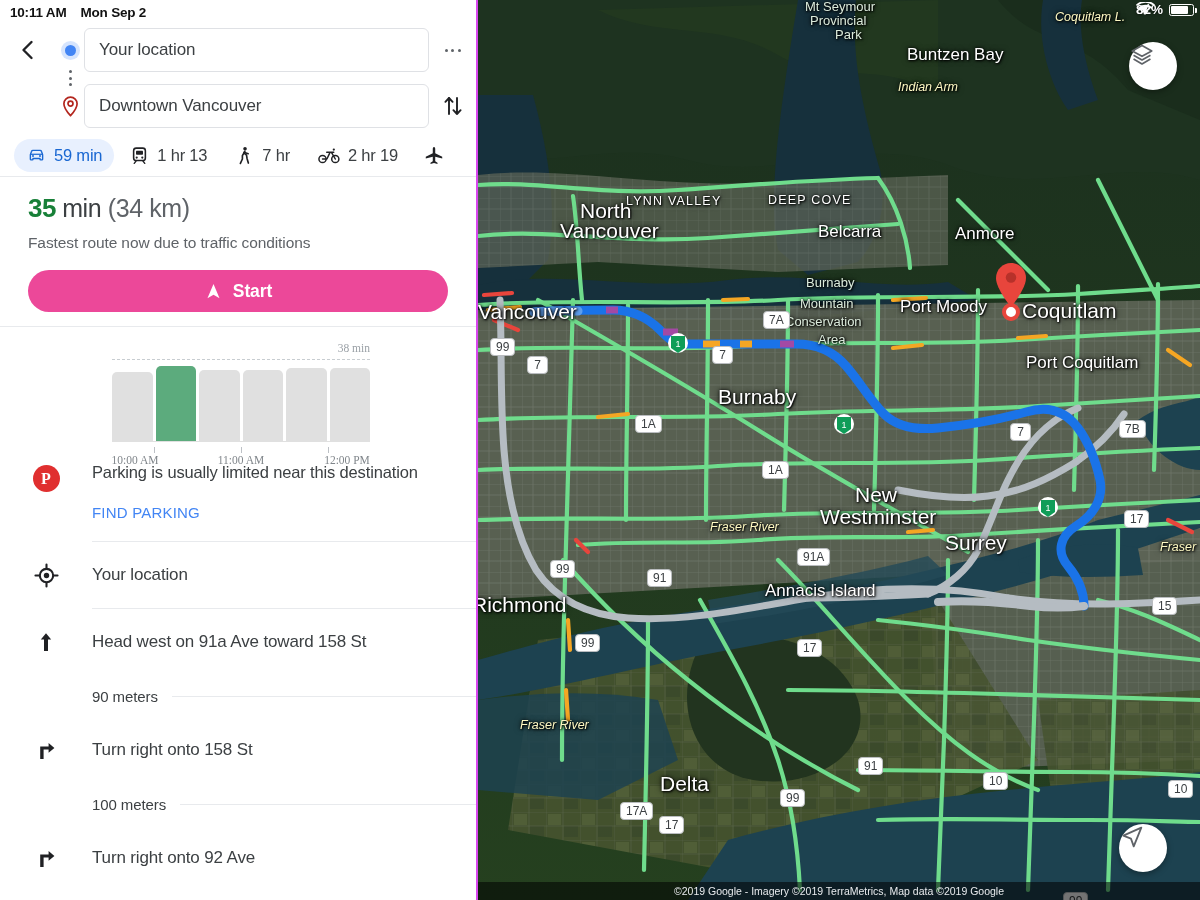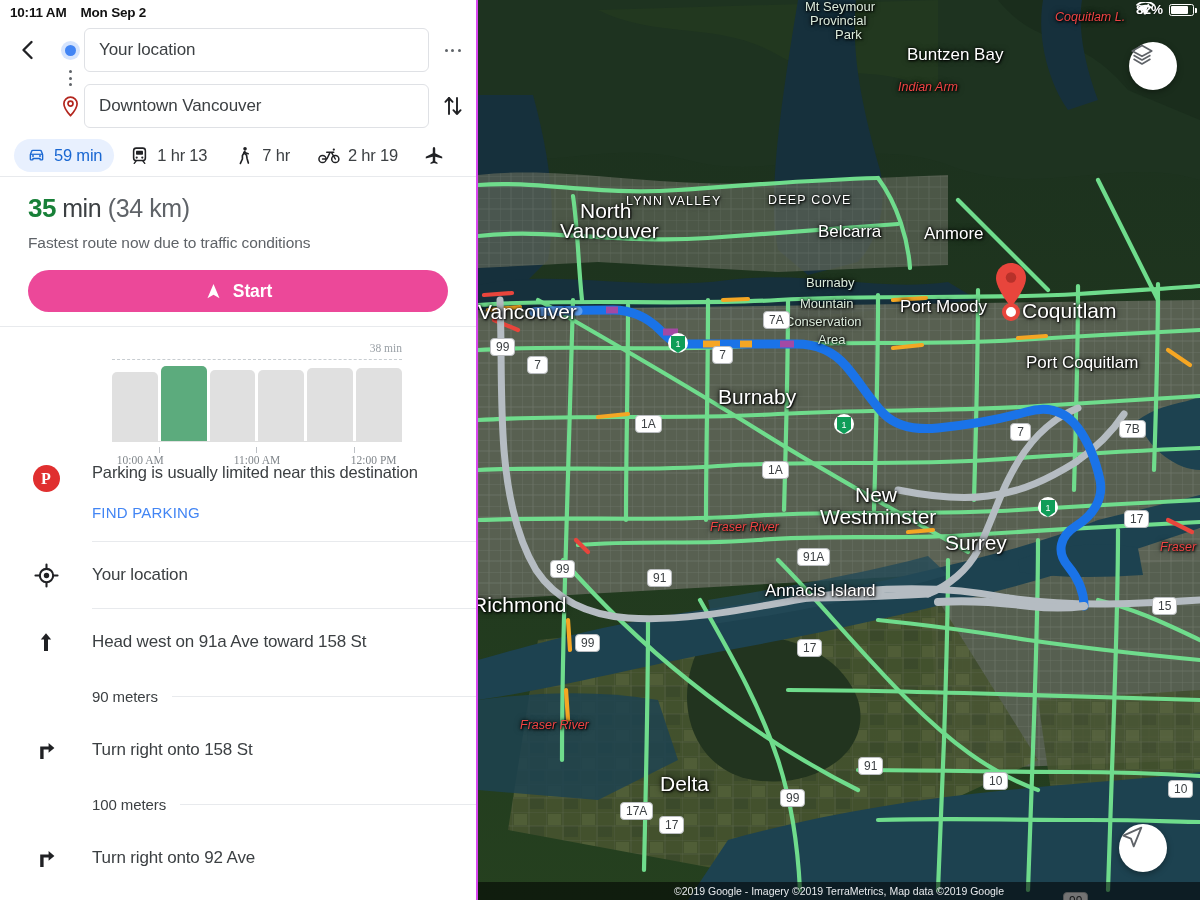--- a/index.html
+++ b/index.html
@@ -63,21 +63,21 @@
   .subnote { font-size: 15.5px; color: #5f6368; margin-top: 10px; letter-spacing: -0.1px; }
   .startbtn {
     margin: 18px 0 14px 0; height: 42px; background: #ec4899; border-radius: 21px;
     display: flex; align-items: center; justify-content: center; gap: 10px;
     color: #fff; font-size: 17.5px; font-weight: bold; cursor: pointer; letter-spacing: -0.1px;
   }
 
   
   .traffic-sec { padding: 16px 0 0 0; }
   .traffic-title { font-size: 17px; font-weight: bold; color: #202124; padding-left: 92px; letter-spacing: -0.2px; }
-  .chart { position: relative; margin: 16px 0 0 112px; width: 290px; height: 82px; font-family: Liberation Serif, serif; }
+  .chart { position: relative; margin: 16px 0 0 112px; width: 258px; height: 82px; font-family: Liberation Serif, serif; }
   .baseline-lbl {
     position: absolute; right: 0; top: -17px; font-size: 11.5px; color: #9aa0a6;
     background: #fff; padding-left: 4px; z-index: 2;
   }
   .dashline { position: absolute; left: 0; right: 0; top: 0; border-top: 1px dashed #c8cdd1; }
   .bars { position: absolute; left: 0; right: 0; bottom: 0; top: 0; display: flex; gap: 3px; align-items: flex-end; }
   .bar { flex: 1; background: #e0e0e0; border-radius: 5px 5px 0 0; }
   .bar.hi { background: #5cab7d; }
   .axis { position: absolute; left: 0; right: 0; bottom: -1px; height: 1px; background: #e0e0e0; }
   .ticks { position: absolute; left: 0; right: 0; bottom: -6px; display: flex; gap: 3px; }
@@ -114,21 +114,21 @@
   #map svg { position: absolute; inset: 0; }
   .mlabel {
     position: absolute; color: #fff; font-family: "Liberation Sans", sans-serif;
     text-shadow: 0 0 3px rgba(0,0,0,0.95), 0 0 6px rgba(0,0,0,0.8), 1px 1px 2px rgba(0,0,0,0.9);
     white-space: pre; pointer-events: none; line-height: 1.12;
   }
   .mlabel.city { font-size: 17px; }
   .mlabel.city-lg { font-size: 21px; }
   .mlabel.small { font-size: 12.5px; letter-spacing: 1.2px; }
   .mlabel.park { font-size: 13px; color: #dcebdc; }
-  .mlabel.water { font-size: 12.5px; color: #ef4444; font-style: italic; }
+  .mlabel.water { font-size: 12.5px; color: #fef9c3; font-style: italic; }
   .shield {
     position: absolute; background: #fff; border: 1px solid #b9bcbf; border-radius: 4px;
     font-size: 12px; color: #3c4043; padding: 1px 5px; font-weight: normal;
     min-width: 21px; text-align: center;
   }
   .mapbtn {
     position: absolute; width: 48px; height: 48px; border-radius: 50%; background: #fff;
     display: flex; align-items: center; justify-content: center; cursor: pointer;
     box-shadow: 0 2px 6px rgba(0,0,0,.35);
   }
@@ -529,21 +529,21 @@
     <div id="map-labels">
         <div class="mlabel park" style="left: 327px; top: 0px;">Mt Seymour</div>
         <div class="mlabel park" style="left: 332px; top: 14px;">Provincial</div>
         <div class="mlabel park" style="left: 357px; top: 28px;">Park</div>
         <div class="mlabel city" style="left: 429px; top: 45px;">Buntzen Bay</div>
         <div class="mlabel water" style="left: 577px; top: 10px;">Coquitlam L.</div>
         <div class="mlabel water" style="left: 420px; top: 80px;">Indian Arm</div>
         <div class="mlabel small" style="left: 148px; top: 194px;">LYNN VALLEY</div>
         <div class="mlabel small" style="left: 290px; top: 193px;">DEEP COVE</div>
         <div class="mlabel city" style="left: 340px; top: 222px;">Belcarra</div>
-        <div class="mlabel city" style="left: 446px; top: 224px;">Anmore</div>
+        <div class="mlabel city" style="left: 477px; top: 224px;">Anmore</div>
         <div class="mlabel city-lg" style="left: 102px; top: 199px;">North</div>
         <div class="mlabel city-lg" style="left: 82px; top: 219px;">Vancouver</div>
         <div class="mlabel city-lg" style="left: 0px; top: 300px;">Vancouver</div>
         <div class="mlabel city-lg" style="left: 240px; top: 385px;">Burnaby</div>
         <div class="mlabel park" style="left: 328px; top: 276px;">Burnaby</div>
         <div class="mlabel park" style="left: 322px; top: 297px;">Mountain</div>
         <div class="mlabel park" style="left: 307px; top: 315px;">Conservation</div>
         <div class="mlabel park" style="left: 340px; top: 333px;">Area</div>
         <div class="mlabel city" style="left: 422px; top: 297px;">Port Moody</div>
         <div class="mlabel city-lg" style="left: 544px; top: 299px;">Coquitlam</div>

